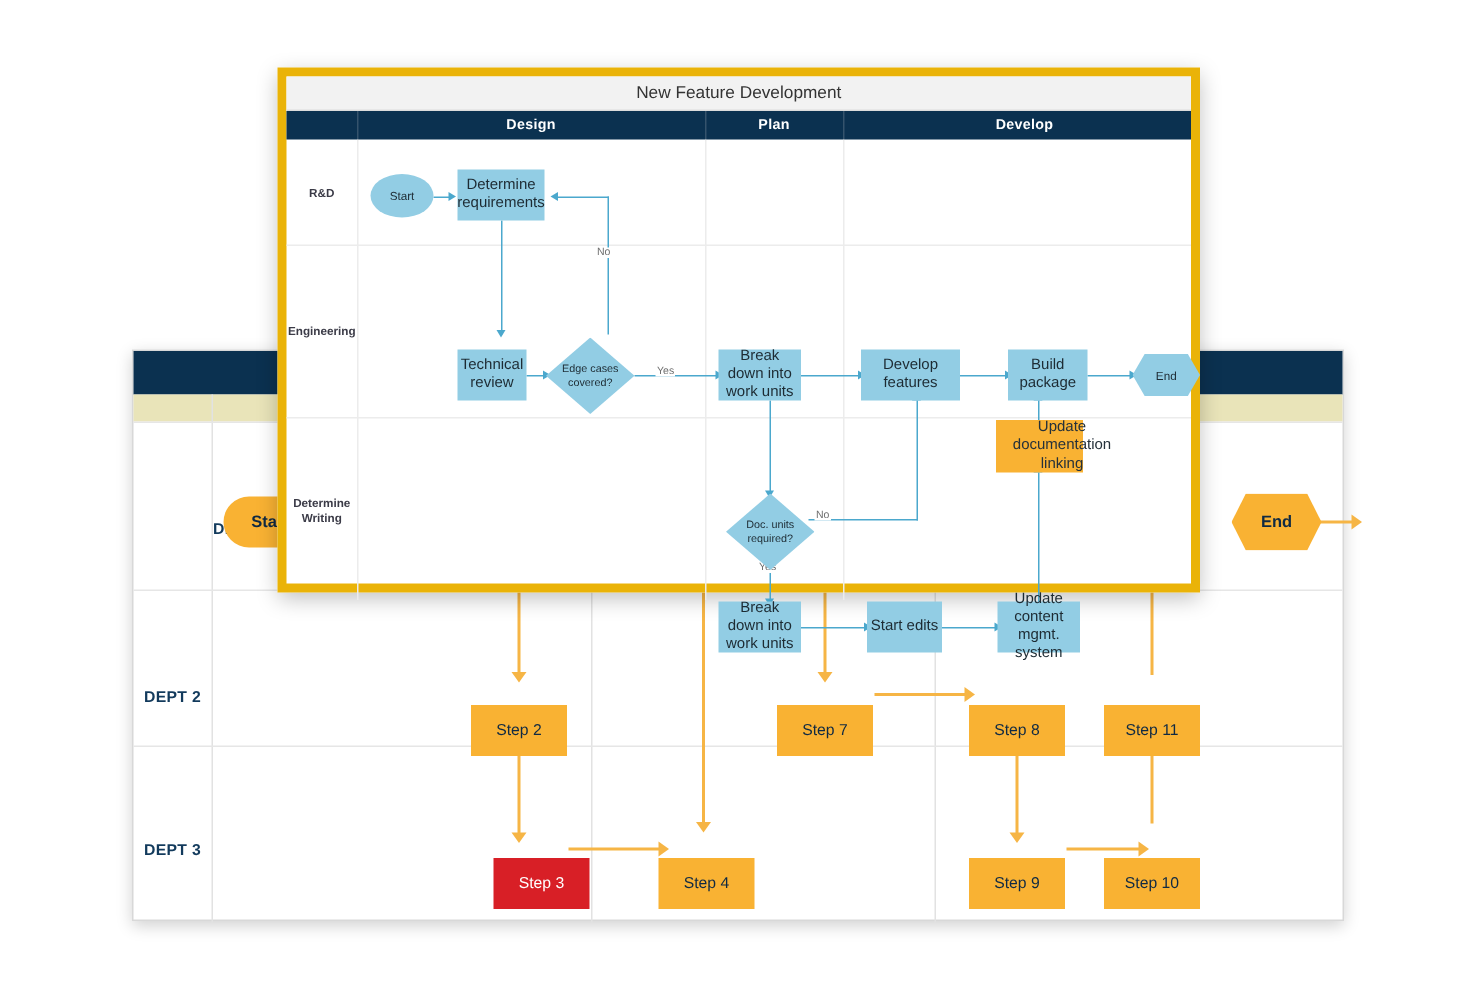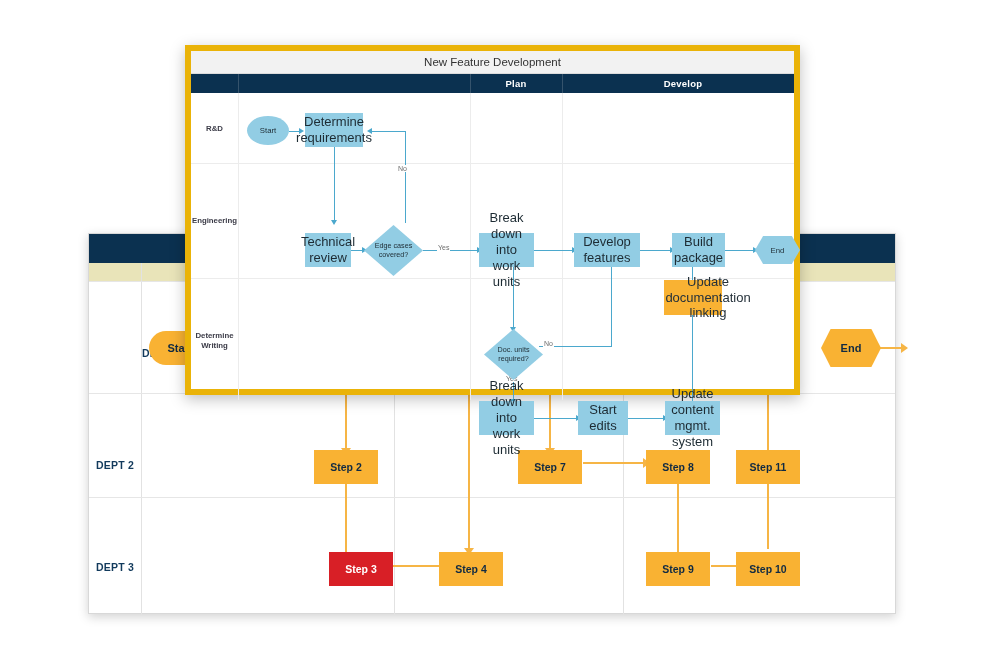--- a/index.html
+++ b/index.html
@@ -31,23 +31,23 @@
     box-sizing:border-box;
   }
   .bg-vline{position:absolute;top:-47px;width:1px;height:381px;background:#e2e2e2;}
   .bg-hline{position:absolute;left:0;width:100%;height:1px;background:#e6e6e6;}
   .bg-rowlabel{
     position:absolute;left:0;width:52px;text-align:center;
     font-size:10.5px;font-weight:bold;color:#123a5c;letter-spacing:0.2px;
   }
   .obox{
     position:absolute;background:#f9b233;color:#102a43;
-    font-size:10.5px;font-weight:bold;
-    display:flex;align-items:center;justify-content:center;
-    text-align:center;line-height:1.2;
+    font-size:10.5px;font-weight:normal;
+    display:flex;align-items:center;justify-content:center;
+    text-align:center;line-height:1.2;margin-top:20px;
   }
   .obox.red{background:#d81f26;color:#ffffff;}
   .ocap{
     position:absolute;background:#f9b233;color:#102a43;
     font-size:11px;font-weight:bold;
     display:flex;align-items:center;justify-content:center;
     border-radius:22px;
   }
   .ohex{
     position:absolute;background:#f9b233;color:#102a43;
@@ -89,21 +89,21 @@
   .fg-hsep{position:absolute;top:0;width:1px;height:19px;background:#35536c;}
   #fg-body{position:absolute;left:0;top:42px;width:100%;height:307px;}
   .fg-vline{position:absolute;top:0;width:1px;height:307px;background:#ececec;}
   .fg-hline{position:absolute;left:0;width:100%;height:1px;background:#ececec;}
   .fg-rowlabel{
     position:absolute;left:0;width:47px;text-align:center;
     font-size:7.8px;font-weight:bold;color:#3b3b47;line-height:1.25;
   }
   .bbox{
     position:absolute;background:#92cde4;color:#1d2b33;
-    font-size:13px;display:flex;align-items:center;justify-content:center;
+    font-size:10px;display:flex;align-items:center;justify-content:center;
     text-align:center;line-height:1.22;padding:0 2px;box-sizing:border-box;
   }
   .bbox.orange{background:#f9b233;color:#25313a;padding-left:32px;}
   .bell{
     position:absolute;background:#92cde4;color:#1d2b33;
     font-size:7.8px;display:flex;align-items:center;justify-content:center;
     border-radius:50%;
   }
   .bhex{
     position:absolute;background:#92cde4;color:#1d2b33;
@@ -200,20 +200,21 @@
   </div>
 
   <div id="fg-diagram">
 
     <div id="fg-title">New Feature Development</div>
 
     <div id="fg-head">
       <div class="fg-hsep" style="left:47px;"></div>
       <div class="fg-hsep" style="left:279px;"></div>
       <div class="fg-hsep" style="left:371px;"></div>
+      <div class="fg-hcell" style="left:47px;width:232px;">Design</div>
       <div class="fg-hcell" style="left:279px;width:92px;">Plan</div>
       <div class="fg-hcell" style="left:371px;width:242px;">Develop</div>
     </div>
 
     <div id="fg-body">
 
       <div class="fg-vline" style="left:47px;"></div>
       <div class="fg-vline" style="left:279px;"></div>
       <div class="fg-vline" style="left:371px;"></div>
       <div class="fg-hline" style="top:70px;"></div>

